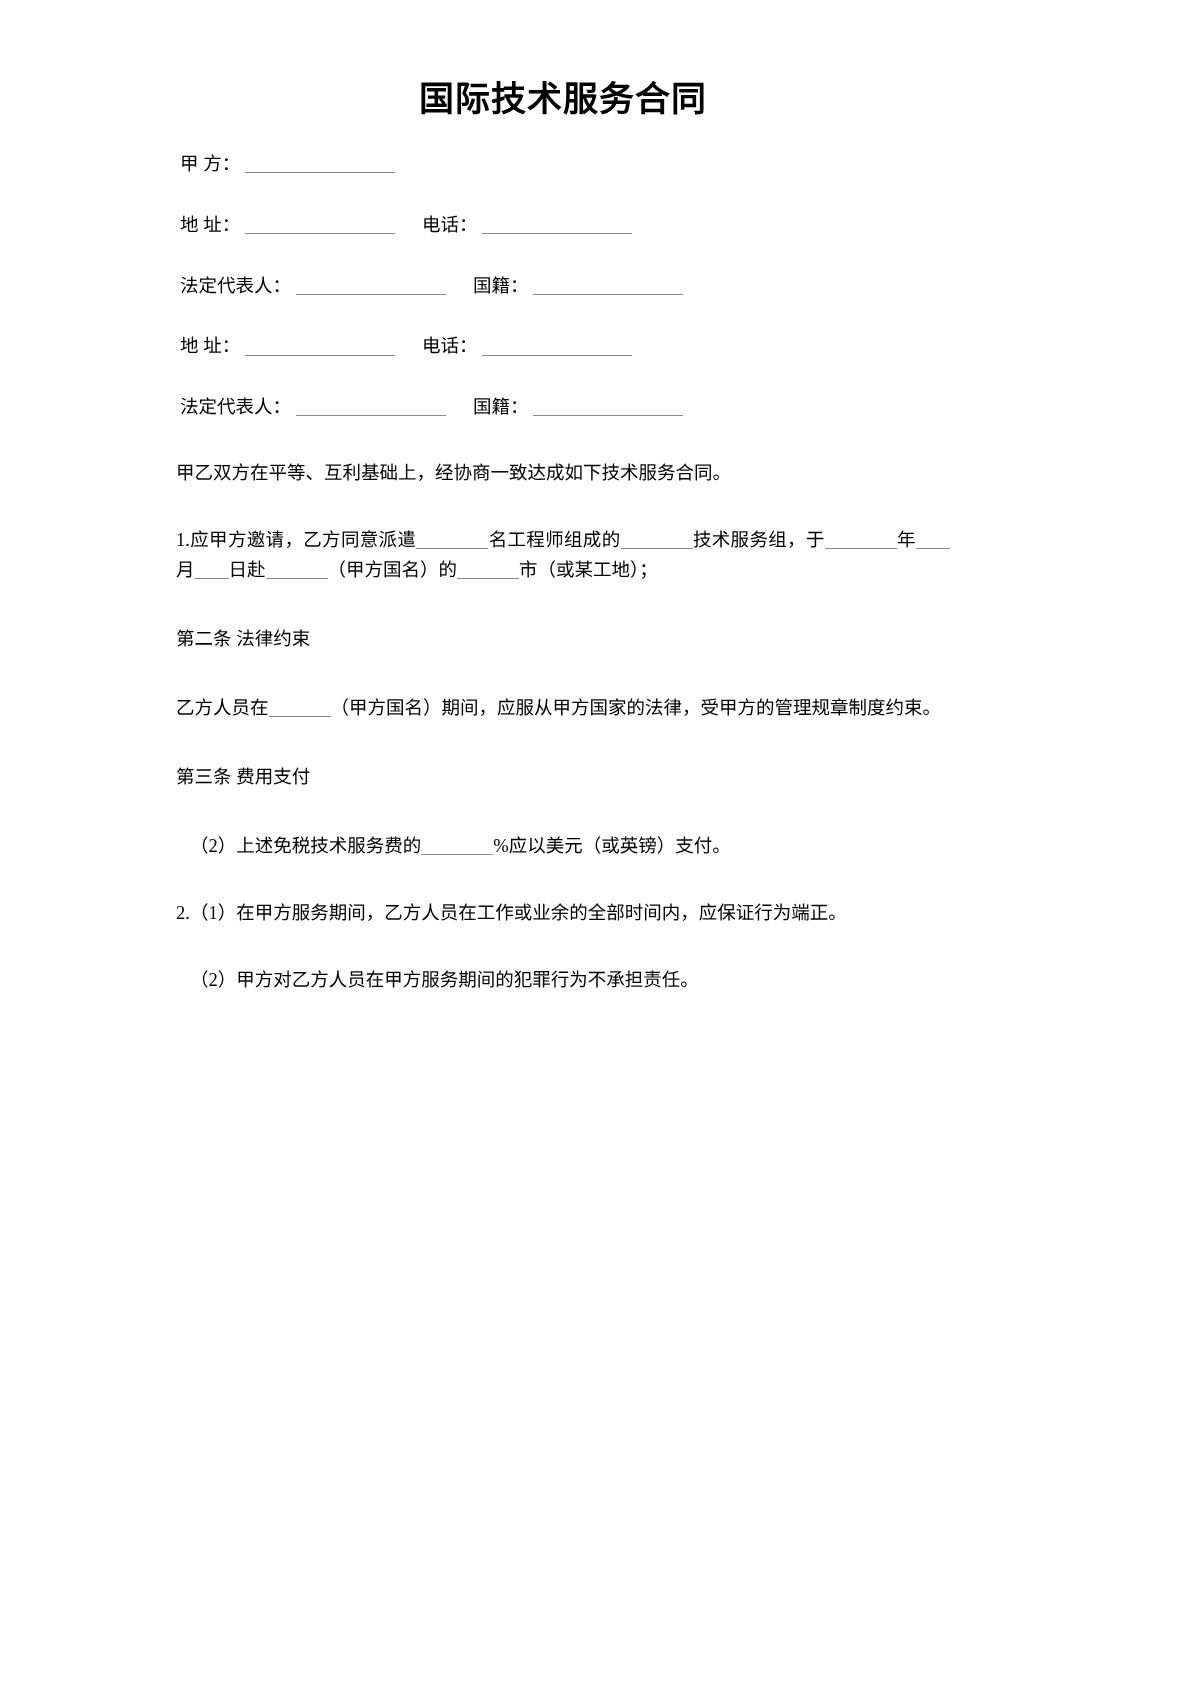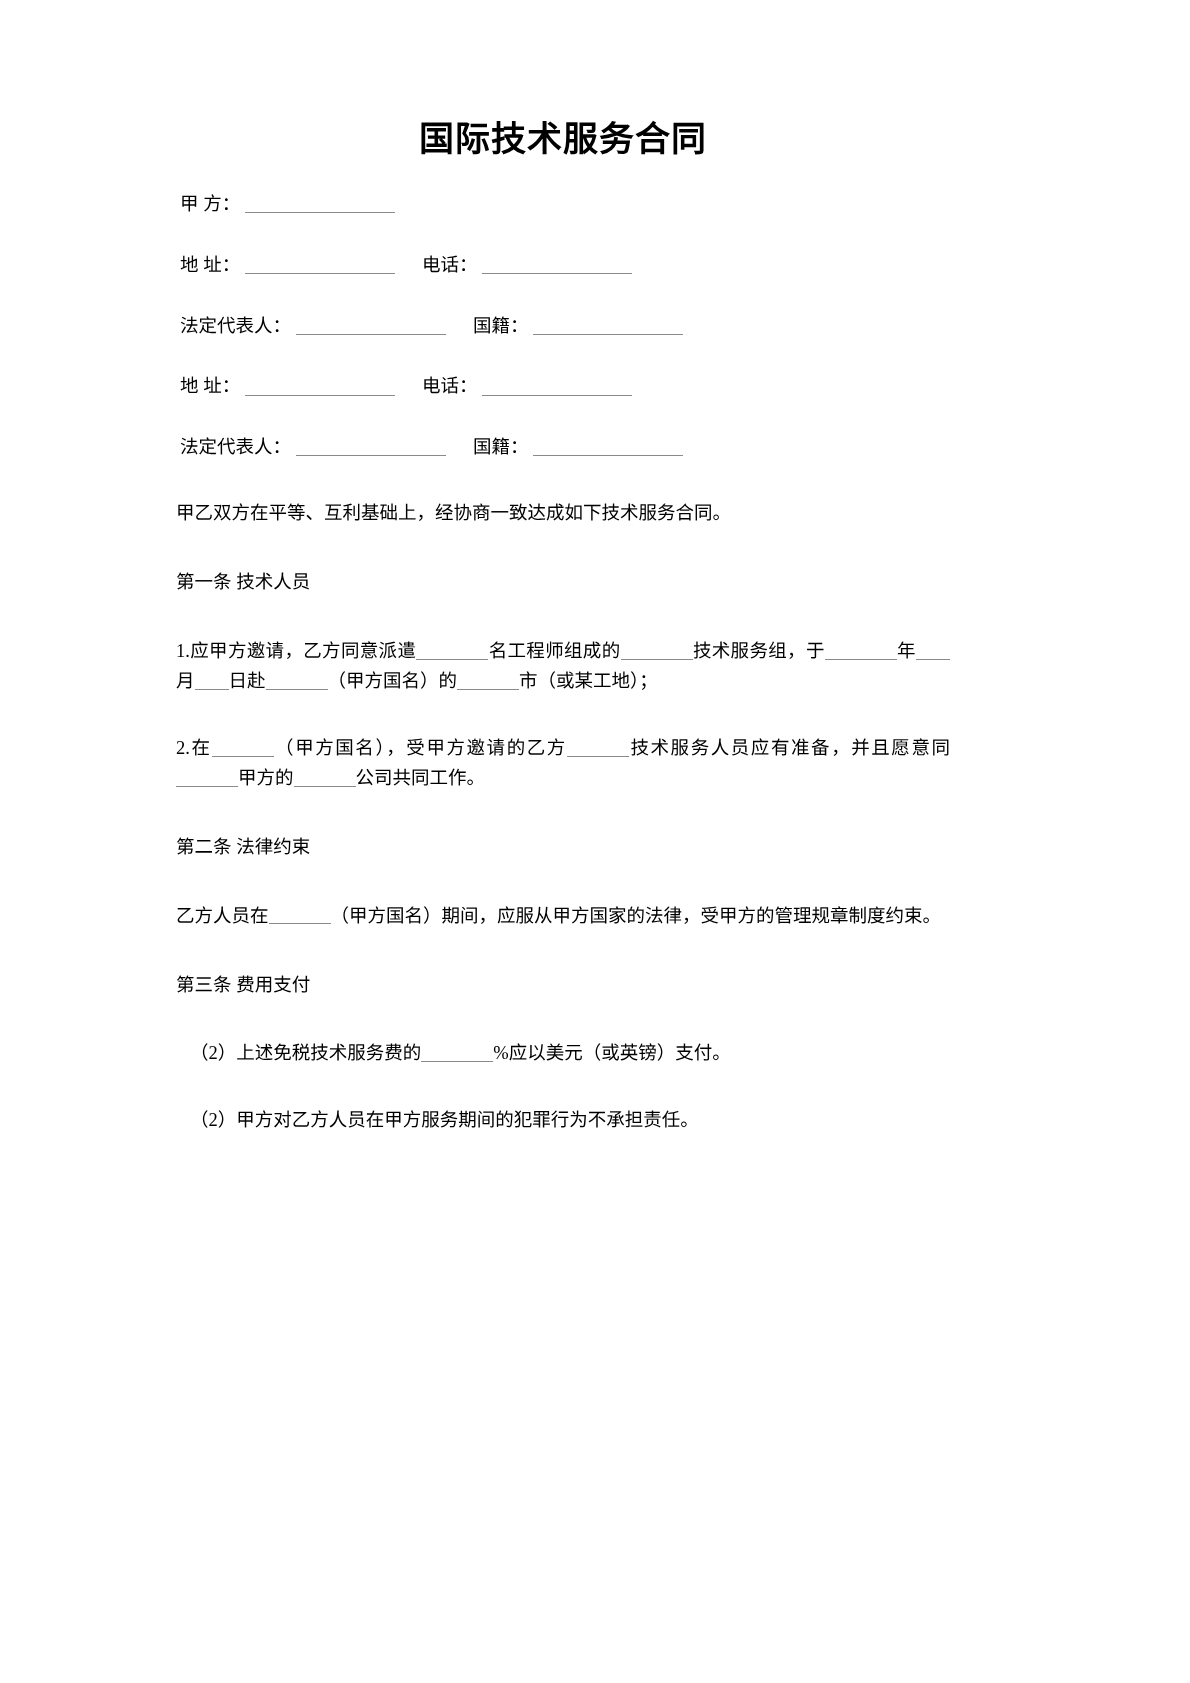--- a/index.html
+++ b/index.html
@@ -27,21 +27,21 @@
     top: 0;
     width: 790px;
   }
   .doc-title {
     text-align: center;
     font-size: 35px;
     font-weight: bold;
     line-height: 1.2;
     letter-spacing: 1px;
     margin: 0;
-    padding-top: 118px;
+    padding-top: 78px;
     padding-bottom: 8px;
     font-family: "Liberation Sans", "DejaVu Sans", sans-serif;
   }
   .field-row {
     font-size: 18.5px;
     line-height: 1.5;
     margin: 12px;
     padding: 11px 0 10px 0;
     white-space: nowrap;
   }
@@ -122,34 +122,33 @@
     <div class="field-row">
       <span class="field-label">法定代表人：</span>
       <span class="blank w-lg"></span>
       <span class="gap-sm"></span>
       <span class="field-label">国籍：</span>
       <span class="blank w-lg"></span>
     </div>
 
     <p class="para">甲乙双方在平等、互利基础上，经协商一致达成如下技术服务合同。</p>
 
-    <p class="para heading">第一条 技术人员</p>
 
     <p class="para"><span>1.应甲方邀请，乙方同意派遣</span><span class="inline-blank ib-m"></span><span>名工程师组成的</span><span class="inline-blank ib-m"></span><span>技术服务组，于</span><span class="inline-blank ib-m"></span><span>年</span><span class="inline-blank ib-xs"></span><span>月</span><span class="inline-blank ib-xs"></span><span>日赴</span><span class="inline-blank ib-s"></span><span>（甲方国名）的</span><span class="inline-blank ib-s"></span><span>市（或某工地）；</span></p>
 
-    <p class="para"><span>2.在</span><span class="inline-blank ib-s"></span><span>（甲方国名），受甲方邀请的乙方</span><span class="inline-blank ib-s"></span><span>技术服务人员应有准备，并且愿意同</span><span class="inline-blank ib-s"></span><span>甲方的</span><span class="inline-blank ib-s"></span><span>公司共同工作。</span></p>
 
     <p class="para heading">第二条 法律约束</p>
 
     <p class="para"><span>乙方人员在</span><span class="inline-blank ib-s"></span><span>（甲方国名）期间，应服从甲方国家的法律，受甲方的管理规章制度约束。</span></p>
 
     <p class="para heading">第三条 费用支付</p>
 
 
     <p class="para indent"><span>（2）上述免税技术服务费的</span><span class="inline-blank ib-m"></span><span>%应以美元（或英镑）支付。</span></p>
 
 
+    <p class="para">2.（1）在甲方服务期间，乙方人员在工作或业余的全部时间内，应保证行为端正。</p>
 
     <p class="para indent">（2）甲方对乙方人员在甲方服务期间的犯罪行为不承担责任。</p>
 
 
   </div>
 </div>
 
 </body></html>

